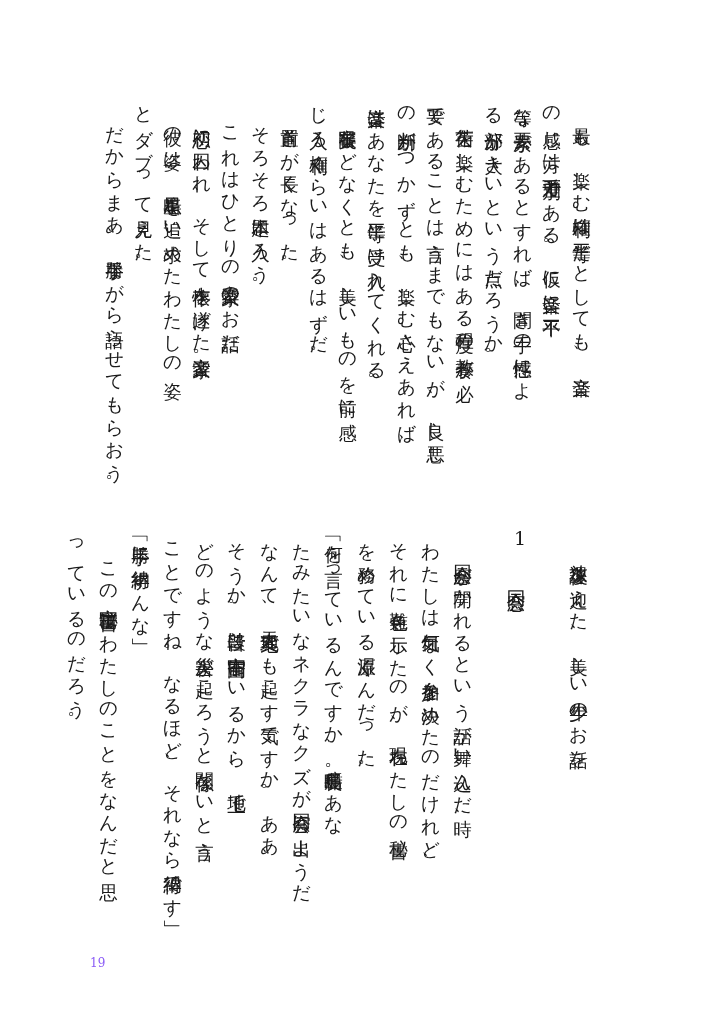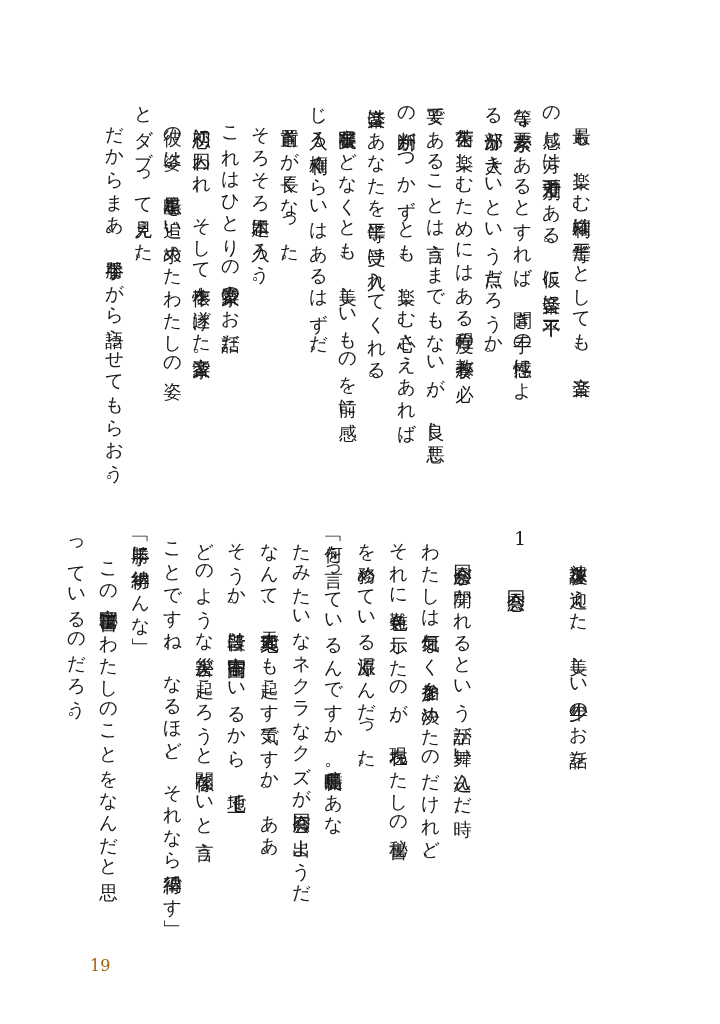--- a/index.html
+++ b/index.html
@@ -25,21 +25,21 @@
   .heading-title {
     position: absolute;
     writing-mode: vertical-rl;
     text-orientation: upright;
     font-size: 19px;
     letter-spacing: 1.5px;
     width: 20px;
   }
   .folio {
     position: absolute; left: 90px; top: 956px;
-    font-family: "DejaVu Serif", serif; font-size: 16px; color: #a16207;
+    font-family: "DejaVu Serif", serif; font-size: 12px; color: #8b5cf6;
   }
 </style>
 </head>
 <body>
 
 <div class="page">
 
   <div>
     <div class="col" style="left:571px; top:94px;">　最も、楽しむ権利は平等だとしても、音楽</div>
     <div class="col" style="left:541px; top:94px;">の感じ方は千差万別である。仮に音楽に不平</div>

